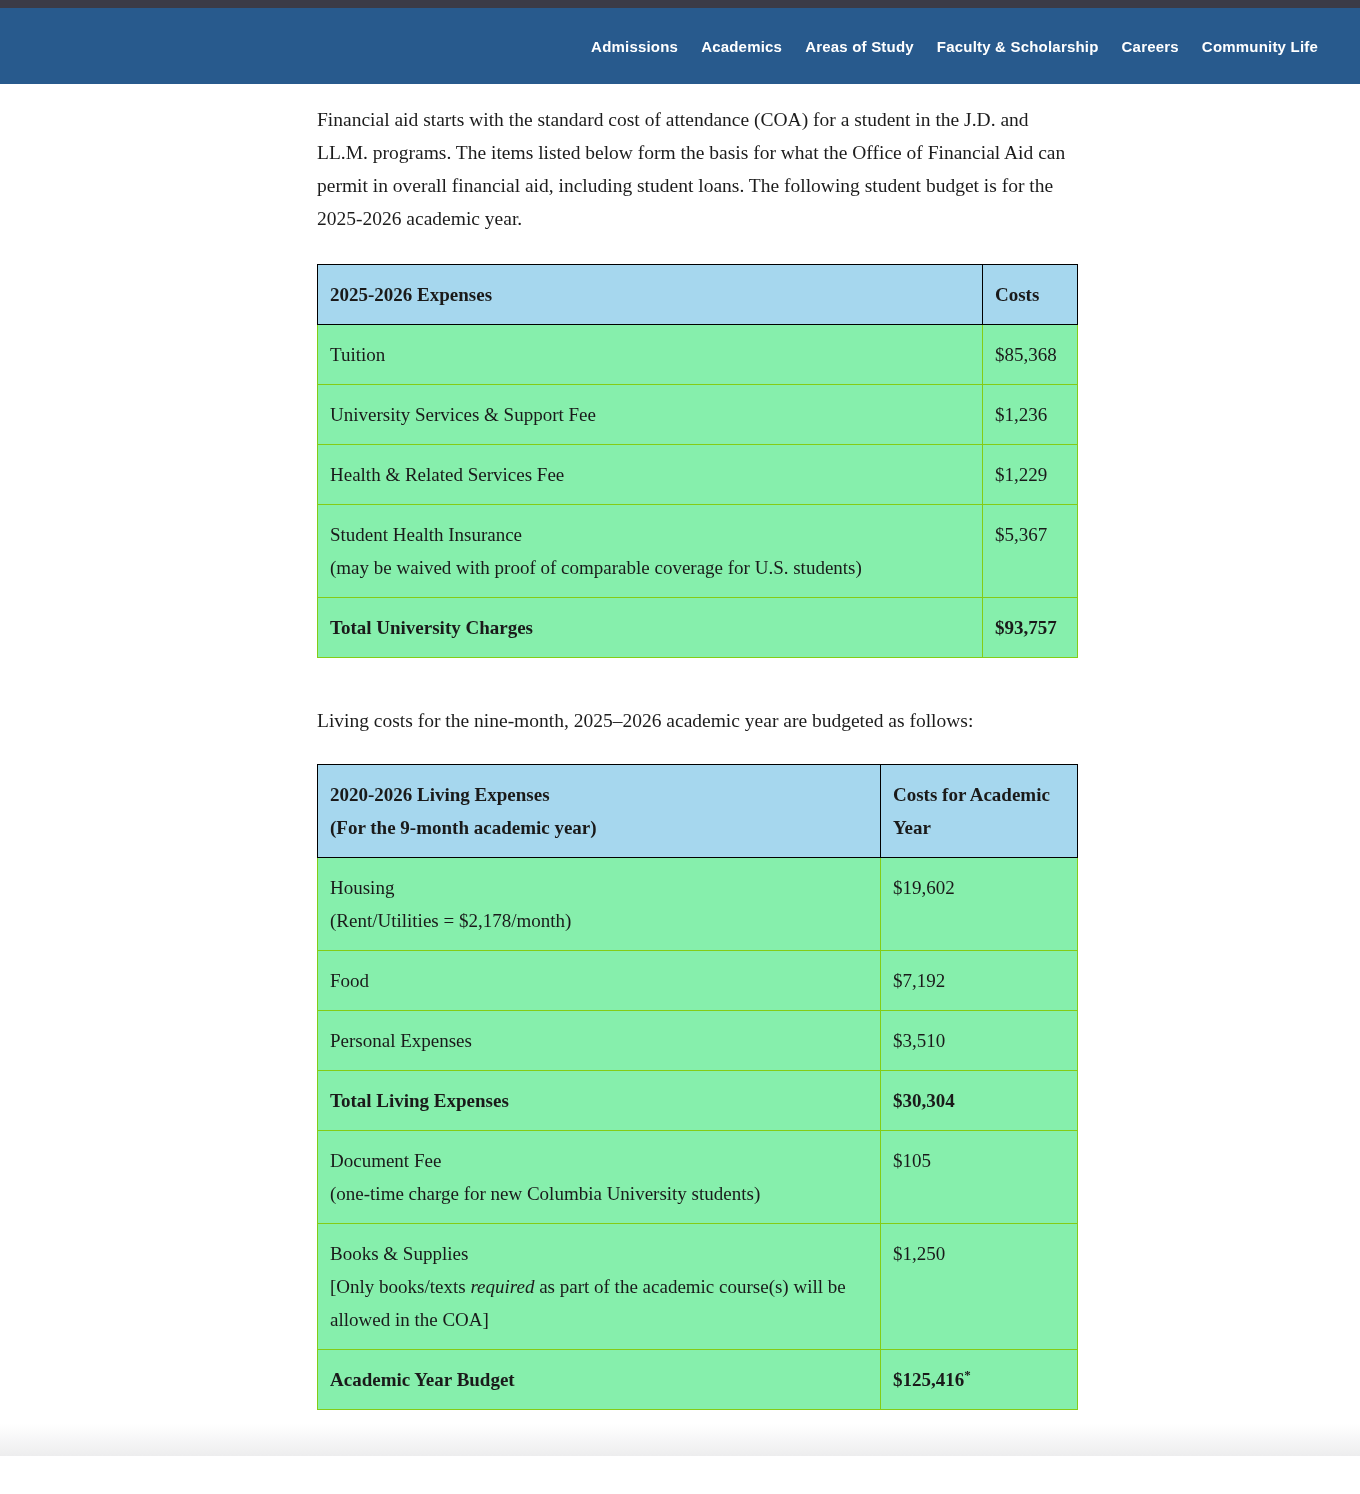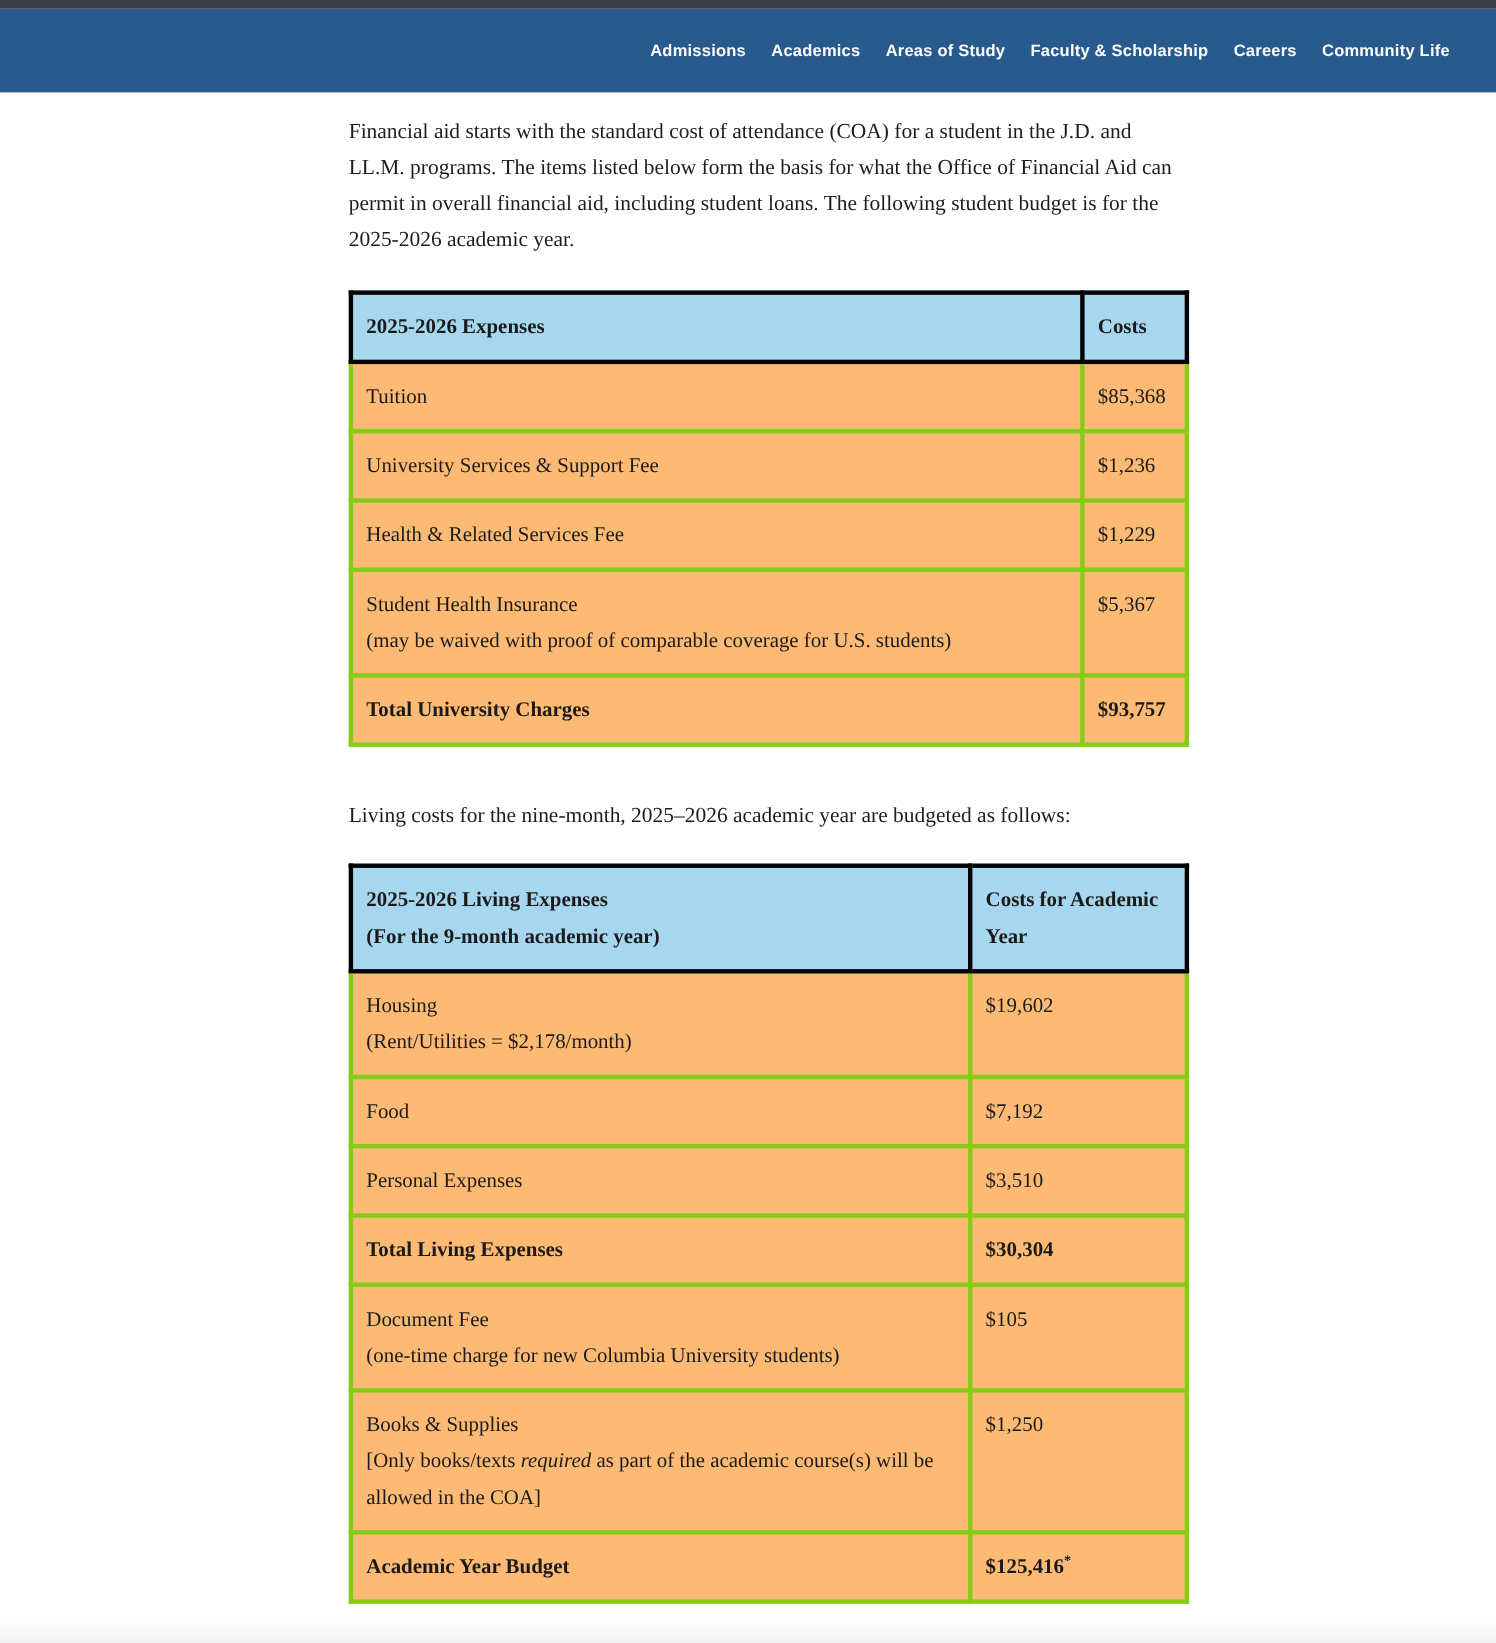--- a/index.html
+++ b/index.html
@@ -63,26 +63,26 @@
   #living-expenses-table { margin-top: 27px; }
 
   .cost-table th, .cost-table td {
     text-align: left;
     vertical-align: top;
     padding: 13px 12px;
     line-height: 33px;
   }
   .cost-table thead th {
     background: #a6d7ee;
-    border: 4px solid #000000;
+    border: 1px solid #000000;
     font-weight: 700;
   }
   .cost-table tbody td {
-    background: #fdba74;
-    border: 4px solid #84cc16;
+    background: #86efac;
+    border: 1px solid #84cc16;
     font-weight: 400;
   }
   .cost-table tbody tr.row-total td { font-weight: 700; }
 
   #university-charges-table .col-label { width: 665px; }
   #university-charges-table .col-value { width: 95px; }
   #living-expenses-table .col-label { width: 563px; }
   #living-expenses-table .col-value { width: 197px; }
 
   .cell-note:empty { display: none; }
@@ -160,21 +160,21 @@
   <p class="copy" id="living-paragraph">Living costs for the nine-month, 2025–2026 academic year are budgeted as follows:</p>
 
   <table class="cost-table" id="living-expenses-table">
     <colgroup>
         <col class="col-label">
         <col class="col-value">
       </colgroup>
     <thead>
       <tr>
         <th>
-          <div>2025-2026 Living Expenses</div>
+          <div>2020-2026 Living Expenses</div>
           <div>(For the 9-month academic year)</div>
         </th>
         <th>Costs for Academic Year</th>
       </tr>
     </thead>
     <tbody>
       <tr>
         <td>
           <div class="cell-label">Housing</div>
           <div class="cell-note">(Rent/Utilities = $2,178/month)</div>

